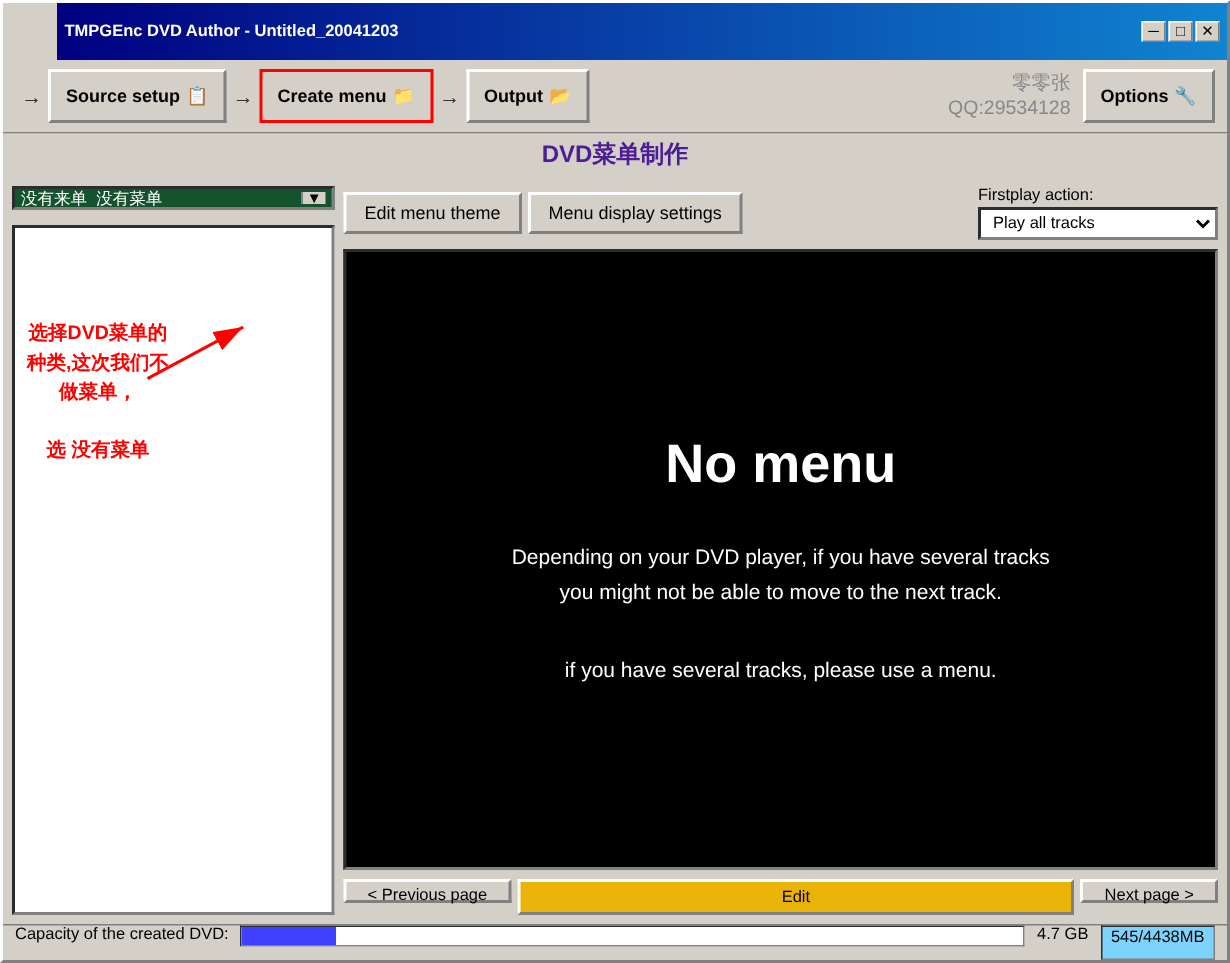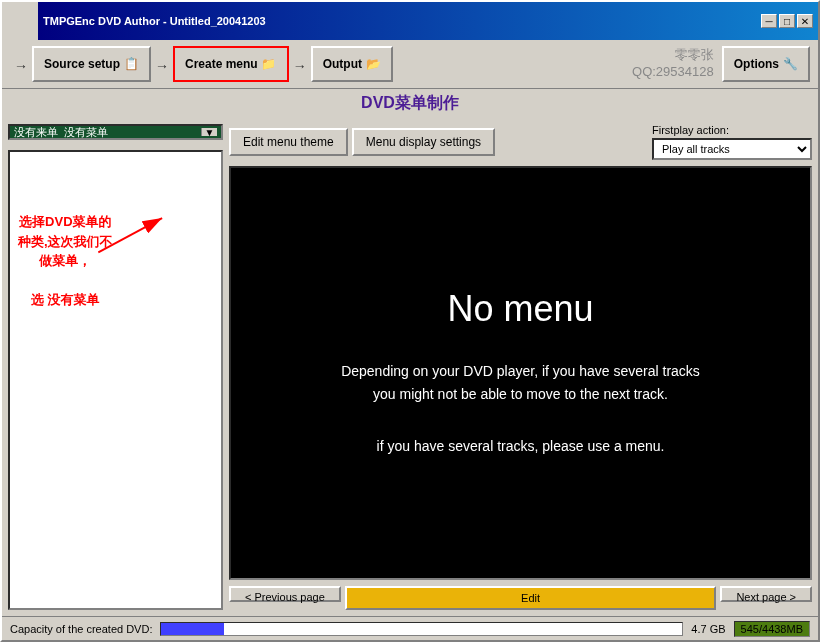--- a/index.html
+++ b/index.html
@@ -208,21 +208,21 @@
       background: black;
       display: flex;
       flex-direction: column;
       align-items: center;
       justify-content: center;
       color: white;
       border: 2px inset #808080;
     }
     .no-menu-title {
       font-size: 36px;
-      font-weight: normal;
+      font-weight: bold;
       margin-bottom: 30px;
     }
     .no-menu-desc {
       font-size: 14px;
       text-align: center;
       max-width: 400px;
       line-height: 1.6;
       margin-bottom: 30px;
     }
     .no-menu-desc2 {
@@ -256,21 +256,20 @@
       font-size: 11px;
       cursor: pointer;
       height: 24px;
       margin: 0 4px;
     }
     .status-bar {
       height: 24px;
       background: #d4d0c8;
       border-top: 1px solid #808080;
       display: flex;
-      align-items: center;
       padding: 0 8px;
       gap: 8px;
     }
     .capacity-label {
       font-size: 11px;
       white-space: nowrap;
     }
     .capacity-bar-container {
       flex: 1;
       height: 14px;
@@ -283,21 +282,21 @@
       background: #4040ff;
       width: 12%;
     }
     .capacity-gb {
       font-size: 11px;
       white-space: nowrap;
     }
     .capacity-mb {
       font-size: 11px;
       white-space: nowrap;
-      background: #4d7c0f;
+      background: #7dd3fc;
       border: 1px inset #808080;
       padding: 1px 6px;
     }
     svg.arrow {
       position: absolute;
       top: 0;
       left: 0;
       width: 100%;
       height: 100%;
       pointer-events: none;

